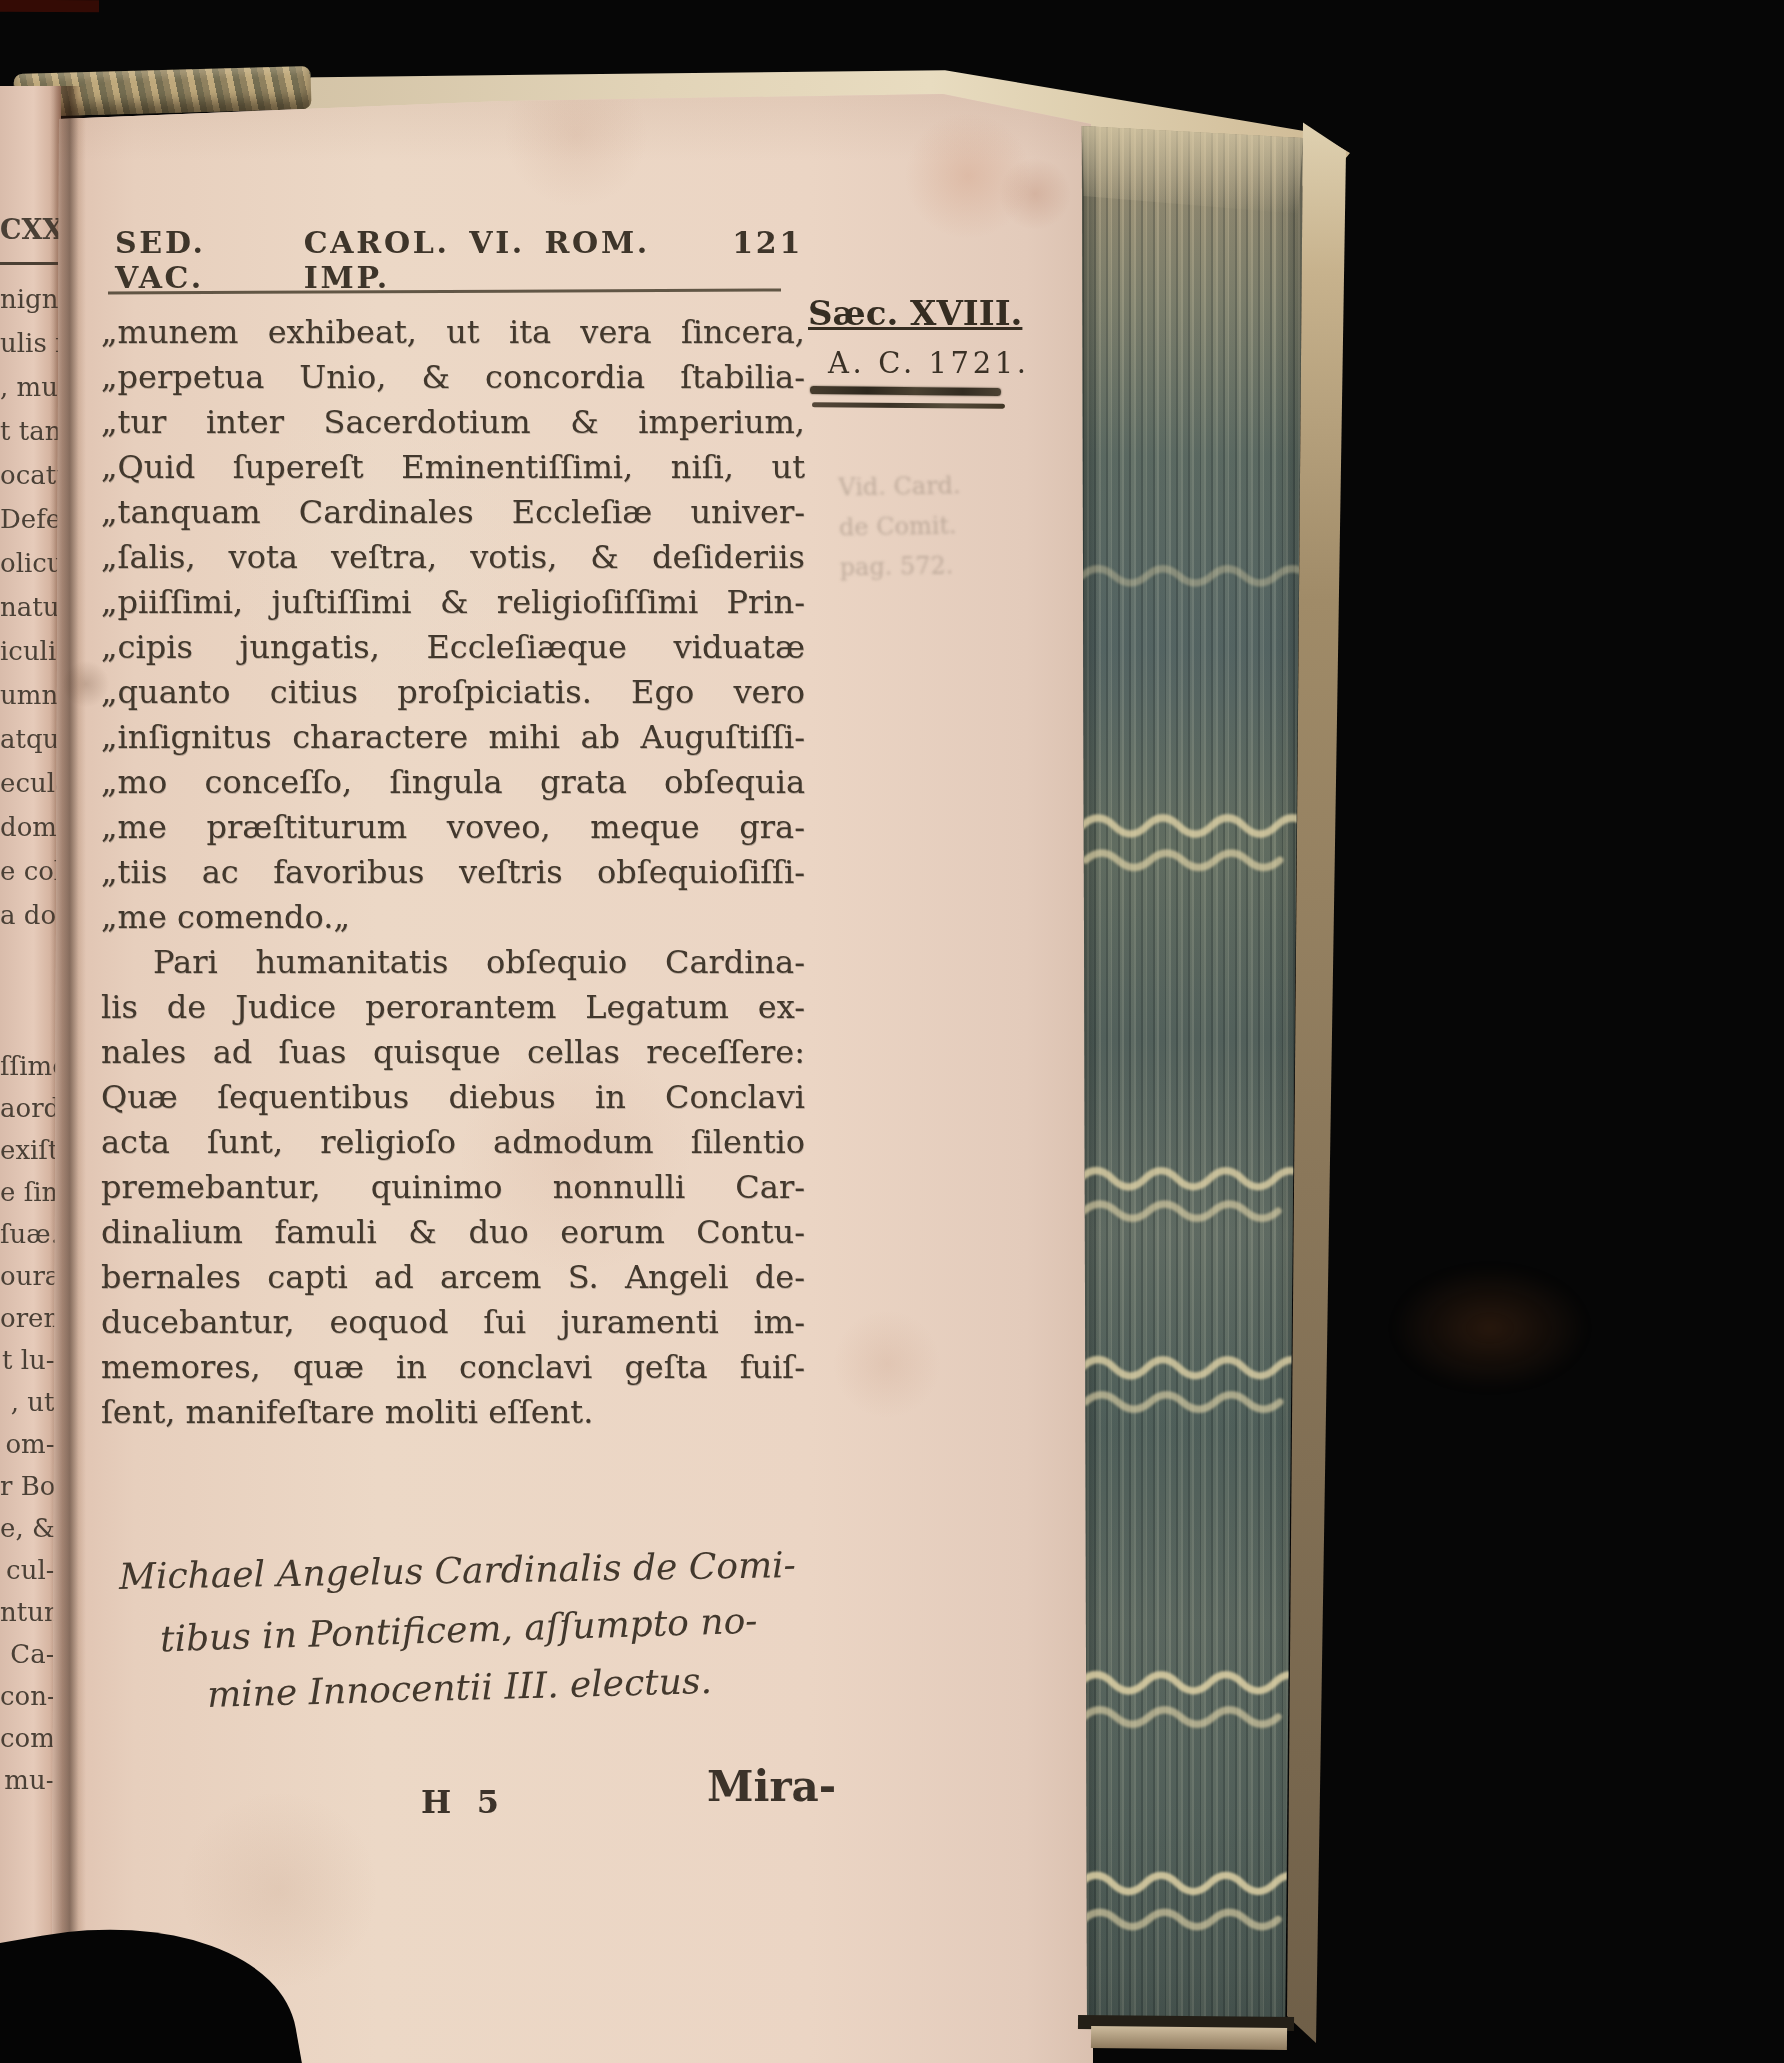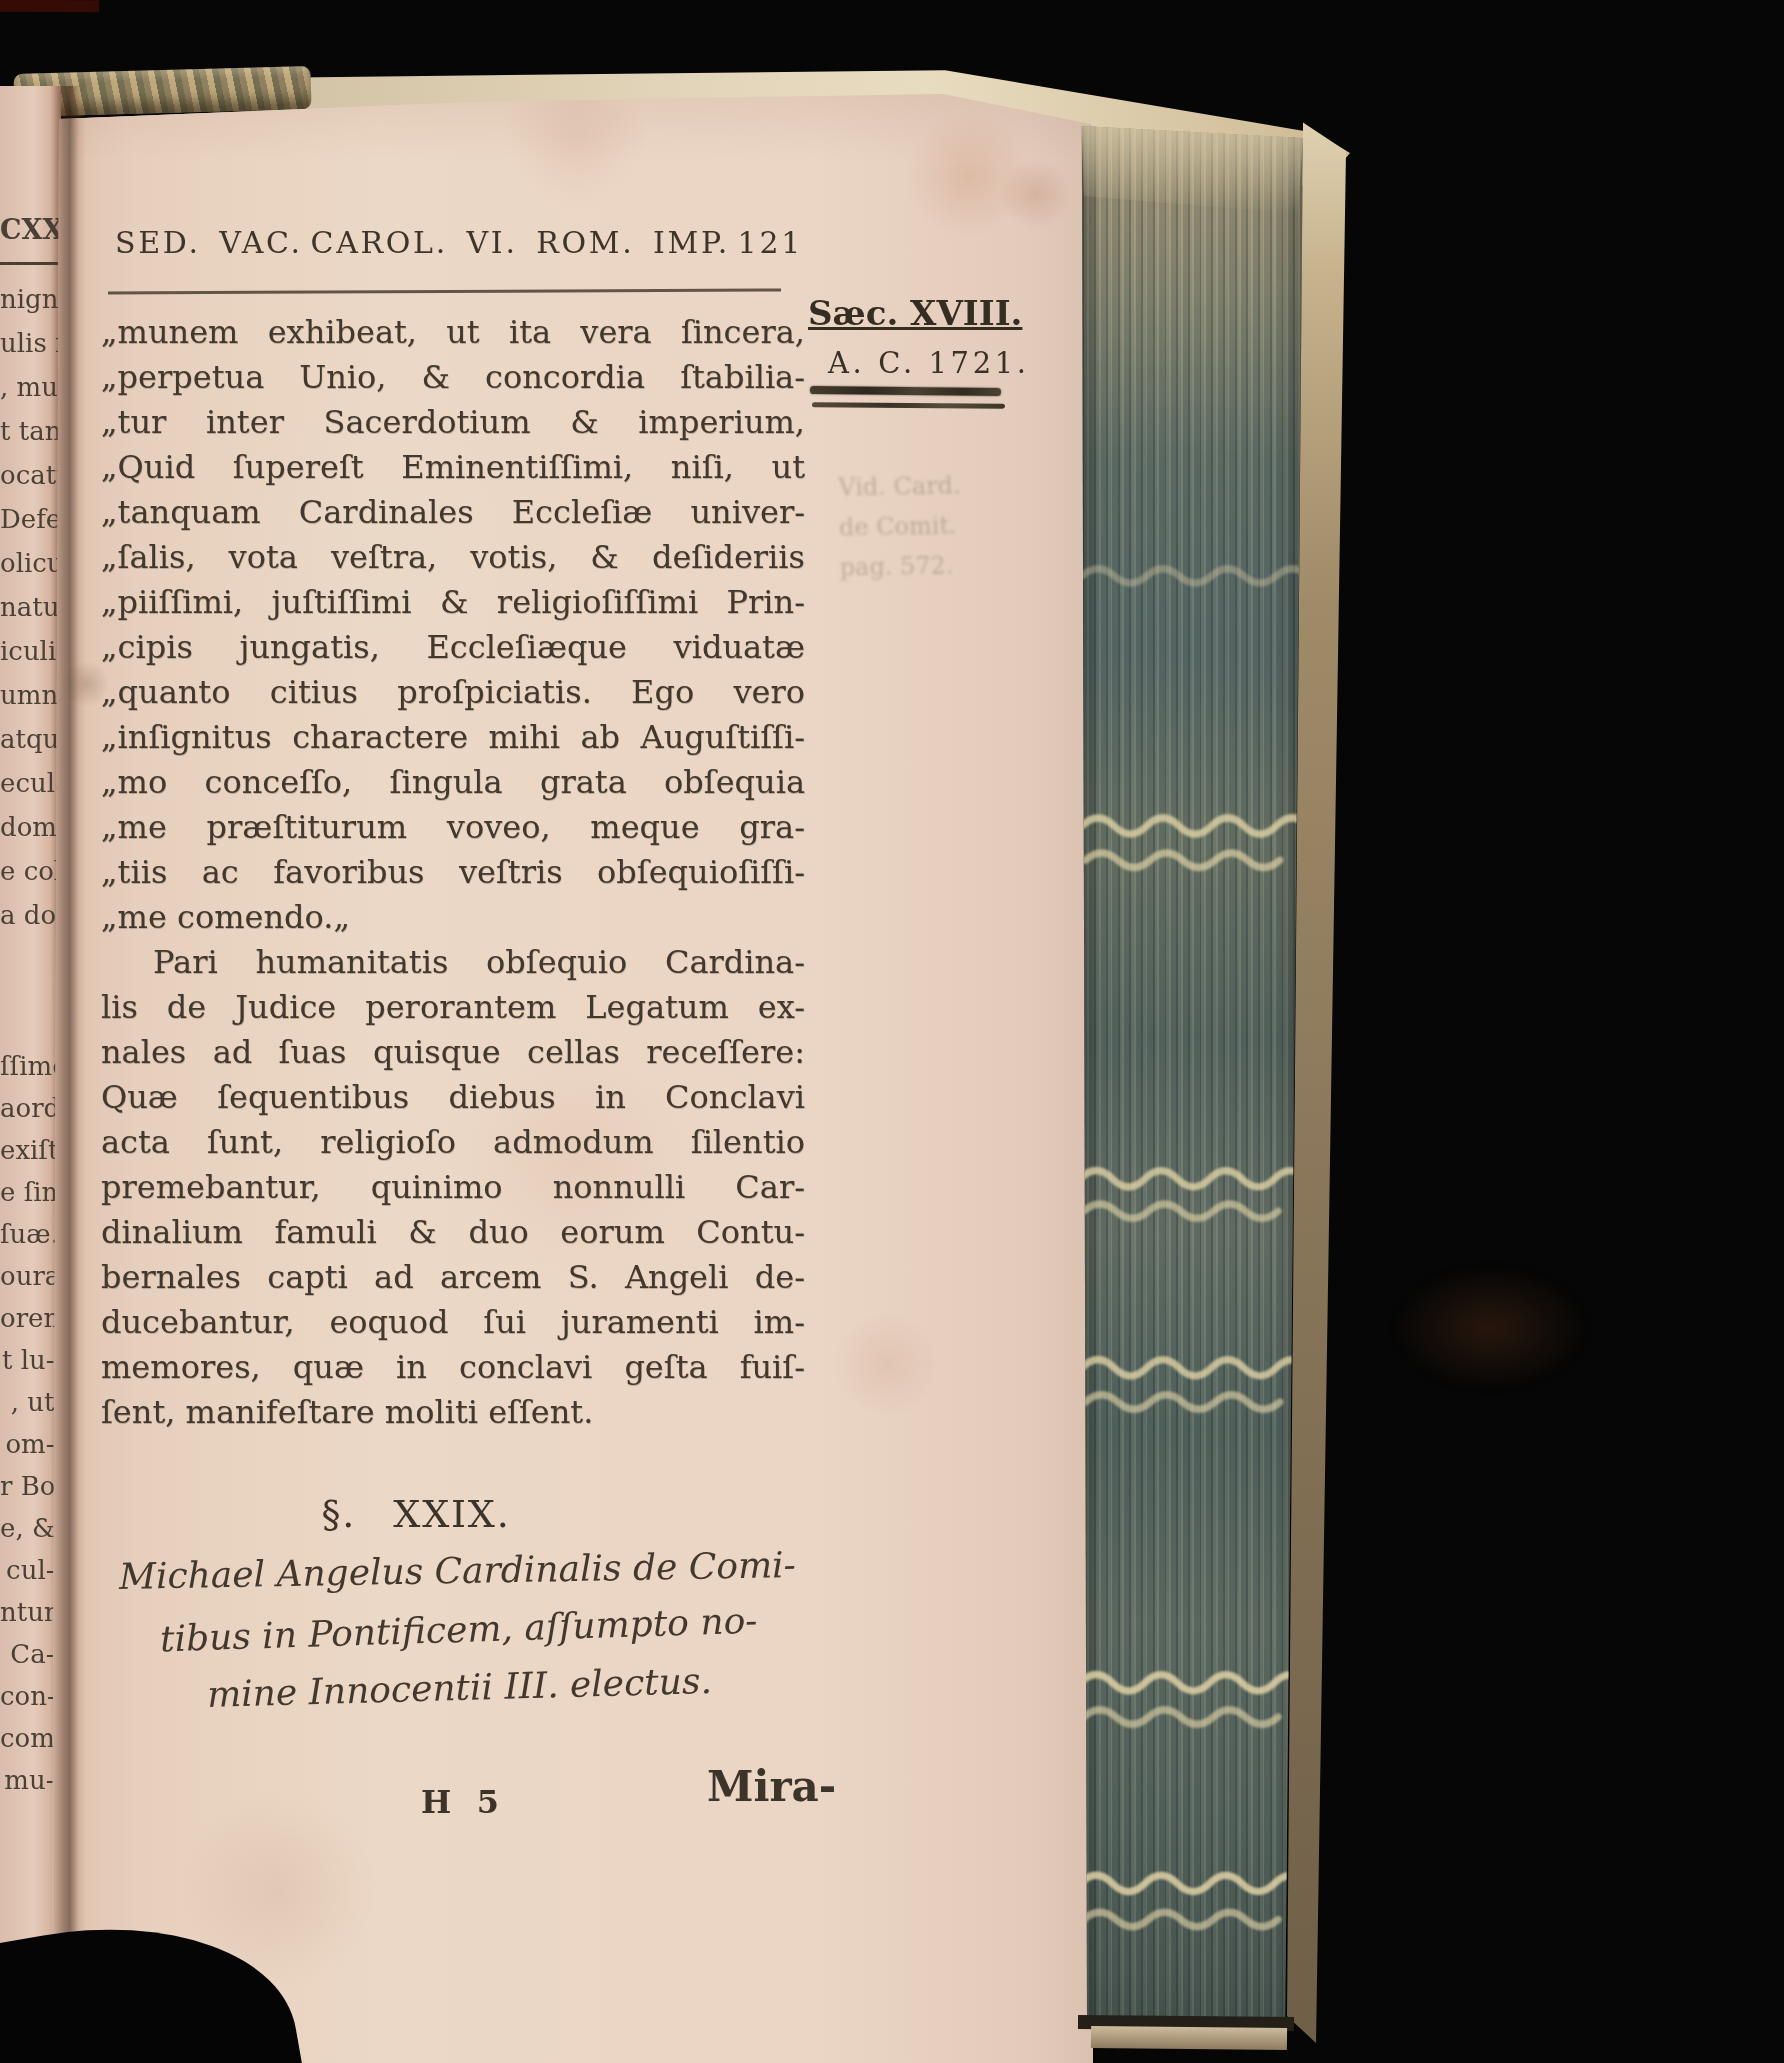--- a/index.html
+++ b/index.html
@@ -40,22 +40,22 @@
       radial-gradient(circle at 968px 176px, rgba(193,120,85,.22), rgba(193,120,85,0) 63px),
       radial-gradient(circle at 1035px 194px, rgba(160,90,60,.20), rgba(160,90,60,0) 36px),
       radial-gradient(circle at 576px 135px, rgba(170,110,80,.12), rgba(170,110,80,0) 72px),
       radial-gradient(circle at 86px 684px, rgba(100,70,50,.25), rgba(100,70,50,0) 23.4px),
       radial-gradient(circle at 576px 1157px, rgba(185,125,95,.10), rgba(185,125,95,0) 117px),
       radial-gradient(circle at 887px 1364px, rgba(170,110,80,.12), rgba(170,110,80,0) 54px),
       radial-gradient(circle at 279px 1890px, rgba(150,100,70,.10), rgba(150,100,70,0) 99px),
       radial-gradient(circle at 378px 558px, rgba(230,220,205,.25), rgba(230,220,205,0) 162px);}
 
   
-  .running-header{position:absolute;left:115px;top:225px;width:688px;display:flex;justify-content:space-between;
-    font-size:30px;font-weight:normal;letter-spacing:2.7px;word-spacing:6.3px;color:#3e352a;}
+  .running-header{position:absolute;left:115px;top:225px;width:688px;display:flex;
+    font-size:30px;font-weight:bold;letter-spacing:2.7px;word-spacing:6.3px;color:#3e352a;}
   .header-rule{position:absolute;left:108px;top:290px;width:673px;height:2.7px;background:#49402f;transform:rotate(-.25deg);opacity:.85;}
 
   .margin-saec{position:absolute;left:808px;top:293px;font-size:34px;font-weight:bold;white-space:nowrap;color:#352d22;text-decoration:underline;}
   .margin-anno{position:absolute;left:828px;top:346px;font-size:29px;letter-spacing:3.6px;white-space:nowrap;color:#3a3126;}
   .anno-rule1{position:absolute;left:810px;top:387px;width:191px;height:8px;border-radius:3.6px;transform:rotate(.6deg);
     background:linear-gradient(90deg,#473d2e,#2e281e 30%,#4a4131 55%,#332c21 80%,#4c4233);box-shadow:0 0 1.8px rgba(50,40,28,.8);}
   .anno-rule2{position:absolute;left:812px;top:403px;width:193px;height:4.5px;border-radius:2.7px;transform:rotate(.4deg);
     background:linear-gradient(90deg,#56493a,#3a3226 40%,#564c3a 70%,#403626);}
   .show-through{position:absolute;left:839px;top:466px;width:171px;font-size:24px;line-height:40px;
     color:rgba(95,82,68,.30);filter:blur(1.4px);transform:rotate(-1deg);}
@@ -194,21 +194,20 @@
       <div class="line">Quæ ſequentibus diebus in Conclavi</div>
       <div class="line">acta ſunt, religioſo admodum ſilentio</div>
       <div class="line">premebantur, quinimo nonnulli Car-</div>
       <div class="line">dinalium famuli &amp; duo eorum Contu-</div>
       <div class="line">bernales capti ad arcem S. Angeli de-</div>
       <div class="line">ducebantur, eoquod ſui juramenti im-</div>
       <div class="line">memores, quæ in conclavi geſta fuiſ-</div>
       <div class="line no-j">ſent, manifeſtare moliti eſſent.</div>
     </div>
 
-    <div class="section-heading">§. XXIX.</div>
     <div class="subtitle-1">Michael Angelus Cardinalis de Comi-</div>
     <div class="subtitle-2">tibus in Pontificem, aſſumpto no-</div>
     <div class="subtitle-3">mine Innocentii III. electus.</div>
 
     <div class="sig-mark">H 5</div>
     <div class="catchword">Mira-</div>
   </div>
 
   <div class="gutter-crease"></div>
 

